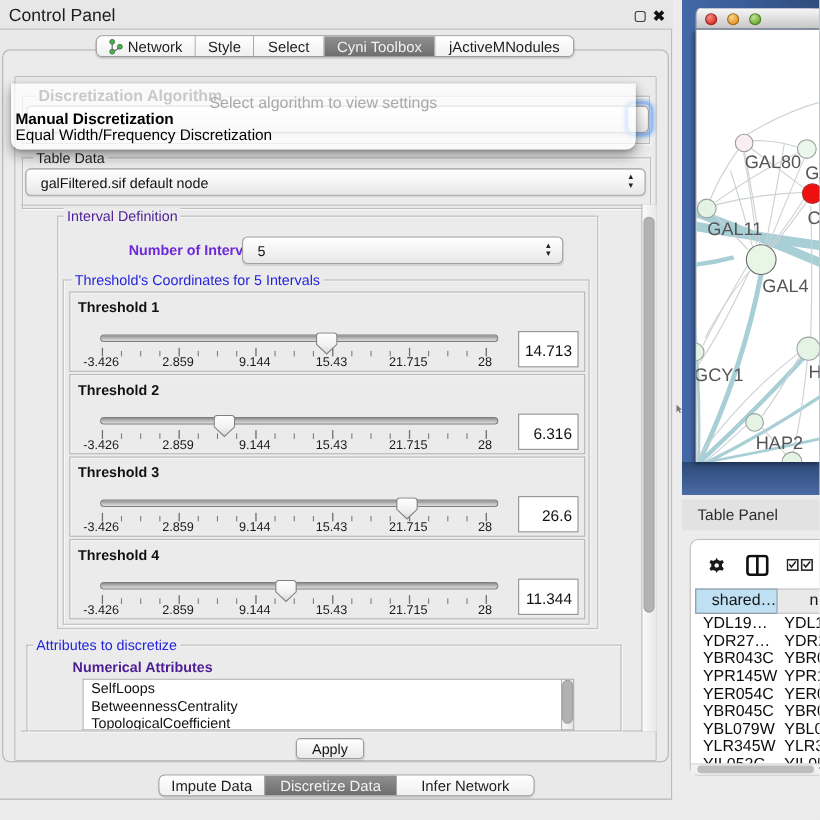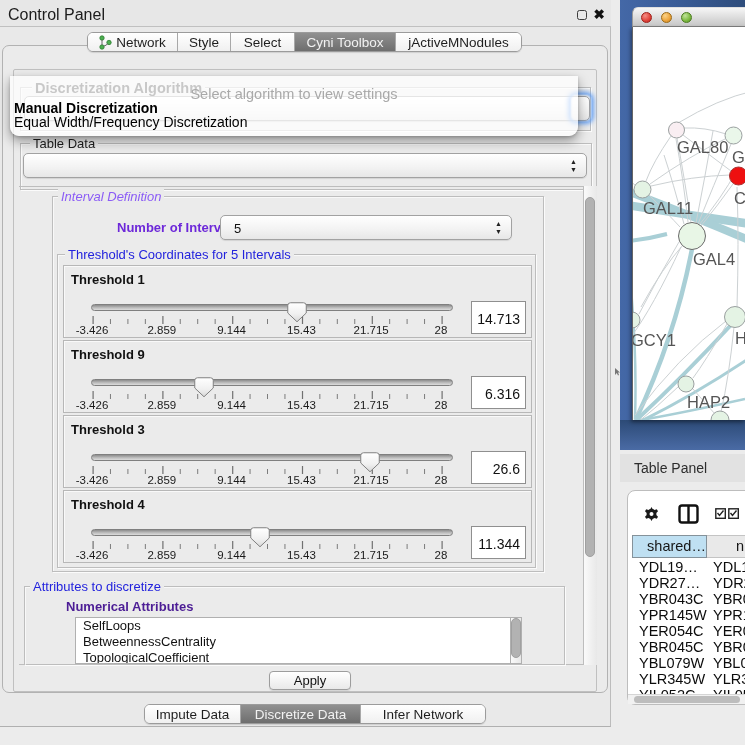--- a/index.html
+++ b/index.html
@@ -43,21 +43,21 @@
 .vbox { position:absolute; left:407px; top:35px; width:55px; height:33px; border:1px solid #8f8f8f; background:#fff; font-size:14px; color:#111; text-align:right; padding:9px 5px 0 0; }
 
 
 .vscroll { position:absolute; background:linear-gradient(90deg,#fafafa,#e8e8e8); border-left:1px solid #bdbdbd; }
 .vthumb { position:absolute; left:1.5px; width:10px; border-radius:5px; background:#b2b2b2; border:1px solid #a0a0a0; }
 
 
 #attrlist { left:75px; top:617px; width:435px; height:47px; background:#fff; border:1px solid #b0b0b0; border-right:none; font-size:13px; color:#111; overflow:hidden; }
 #attrlist div { padding-left:7px; height:16px; line-height:16px; }
 
-#applybtn { left:269px; top:671px; width:82px; height:19px; border:1px solid #9d9d9d; border-radius:4px; background:linear-gradient(#ffffff,#e9e9e9); font-size:13px; color:#111; text-align:center; line-height:17px; box-shadow:0 1px 1px rgba(0,0,0,0.1); }
+#applybtn { left:269px; top:671px; width:62px; height:19px; border:1px solid #9d9d9d; border-radius:4px; background:linear-gradient(#ffffff,#e9e9e9); font-size:13px; color:#111; text-align:center; line-height:17px; box-shadow:0 1px 1px rgba(0,0,0,0.1); }
 
 
 #bluewin { left:620px; top:0; width:125px; height:450px; background:linear-gradient(90deg,#4468a7 0%,#3a5c97 45%,#2e4d7c 100%); }
 #bluebot { left:620px; top:420px; width:125px; height:30px; background:linear-gradient(#2c4a76,#4a6ba5); }
 #mactitle { left:632px; top:7px; width:113px; height:20px; background:linear-gradient(#f6f6f6,#c6c6c6); border-bottom:1px solid #808080; border-top:1px solid #e0e0e0; border-left:1px solid #9a9a9a; border-top-left-radius:6px; }
 .light { position:absolute; width:11px; height:11px; border-radius:50%; top:11.5px; }
 #canvas { left:632px; top:27px; width:113px; height:393px; background:#fff; border-left:1px solid #666; box-shadow:-1px 2px 4px rgba(0,0,0,0.45); }
 
 #tptitle { left:620px; top:454px; width:125px; height:28px; background:#e2e2e2; font-size:14px; color:#2d2d2d; }
 #tptitle span { position:absolute; left:14px; top:6px; }
@@ -106,29 +106,30 @@
 <div class="group" style="left:20px; top:87px; width:571px; height:44px;">
   <div class="gtitle" style="left:11px; color:#3a3a3a; font-weight:bold; font-size:14.5px;">Discretization Algorithm</div>
 </div>
 <div class="combo" style="left:24px; top:96px; width:566px;"></div>
 <div class="abs" style="left:570px; top:94px; width:22px; height:28px; border-radius:6px; box-shadow:0 0 4px 2px rgba(86,152,245,0.85), inset 0 0 2px 1px rgba(86,152,245,0.7);"></div>
 
 <div class="group" style="left:20px; top:143px; width:572px; height:47px;">
   <div class="gtitle" style="left:9px; color:#1e1e1e;">Table Data</div>
 </div>
 <div class="combo" style="left:23px; top:153px; width:564px;">
+      <span class="cv">galFiltered.sif default node</span>
       <span class="ar">▲<br>▼</span>
     </div>
 
 <div class="abs" style="left:19px; top:186px; width:578px; height:479px; border-top:1px solid #bdbdbd; border-bottom:1px solid #bdbdbd;"></div>
 <div class="vscroll" style="left:583px; top:186px; width:14px; height:479px;"></div>
 <div class="vthumb" style="left:584.5px; top:197px; height:360px;"></div>
 
 <div class="group" style="left:52px; top:196px; width:492px; height:376px;">
-  <div class="gtitle" style="left:5px; color:#8b5cf6;font-style:italic;">Interval Definition</div>
+  <div class="gtitle" style="left:5px; color:#4c1d95;">Interval Definition</div>
 </div>
 <div class="abs" style="left:85px; top:220px; font-size:13px; font-weight:bold; color:#6d28d9;padding-left:32px;">Number of Intervals</div>
 <div class="combo" style="left:220px; top:215px; width:292px;">
       <span class="cv">5</span>
       <span class="ar">▲<br>▼</span>
     </div>
 
 <div class="group" style="left:57px; top:254px; width:479px; height:314px;">
   <div class="gtitle" style="left:7px; color:#2323dd;">Threshold's Coordinates for 5 Intervals</div>
 </div>
@@ -172,21 +173,21 @@
             <stop offset="0.6" stop-color="#f0f0f0"></stop>
             <stop offset="1" stop-color="#d8d8d8"></stop>
           </linearGradient>
         </defs>
     <path d="M 3.5 0.75 L 16.5 0.75 Q 19.25 0.75 19.25 3.5 L 19.25 11 L 10 19.75 L 0.75 11 L 0.75 3.5 Q 0.75 0.75 3.5 0.75 Z" fill="url(#thg1)" stroke="#808080" stroke-width="1"></path>
   </svg>
   <div class="vbox">14.713</div>
 </div>
 
 <div class="tpanel" style="top:340px;">
-  <div class="ttitle">Threshold 9</div>
+  <div class="ttitle">Threshold 2</div>
   <div class="track"></div>
   <svg class="ticks" width="352" height="9" style="left:28px;top:50px;">
         <rect x="0.50" y="0" width="1.2" height="8" fill="#707070"></rect>
         <rect x="17.95" y="3" width="1" height="5" fill="#7c7c7c"></rect>
         <rect x="35.40" y="3" width="1" height="5" fill="#7c7c7c"></rect>
         <rect x="52.85" y="3" width="1" height="5" fill="#7c7c7c"></rect>
         <rect x="70.30" y="0" width="1.2" height="8" fill="#707070"></rect>
         <rect x="87.75" y="3" width="1" height="5" fill="#7c7c7c"></rect>
         <rect x="105.20" y="3" width="1" height="5" fill="#7c7c7c"></rect>
         <rect x="122.65" y="3" width="1" height="5" fill="#7c7c7c"></rect>

